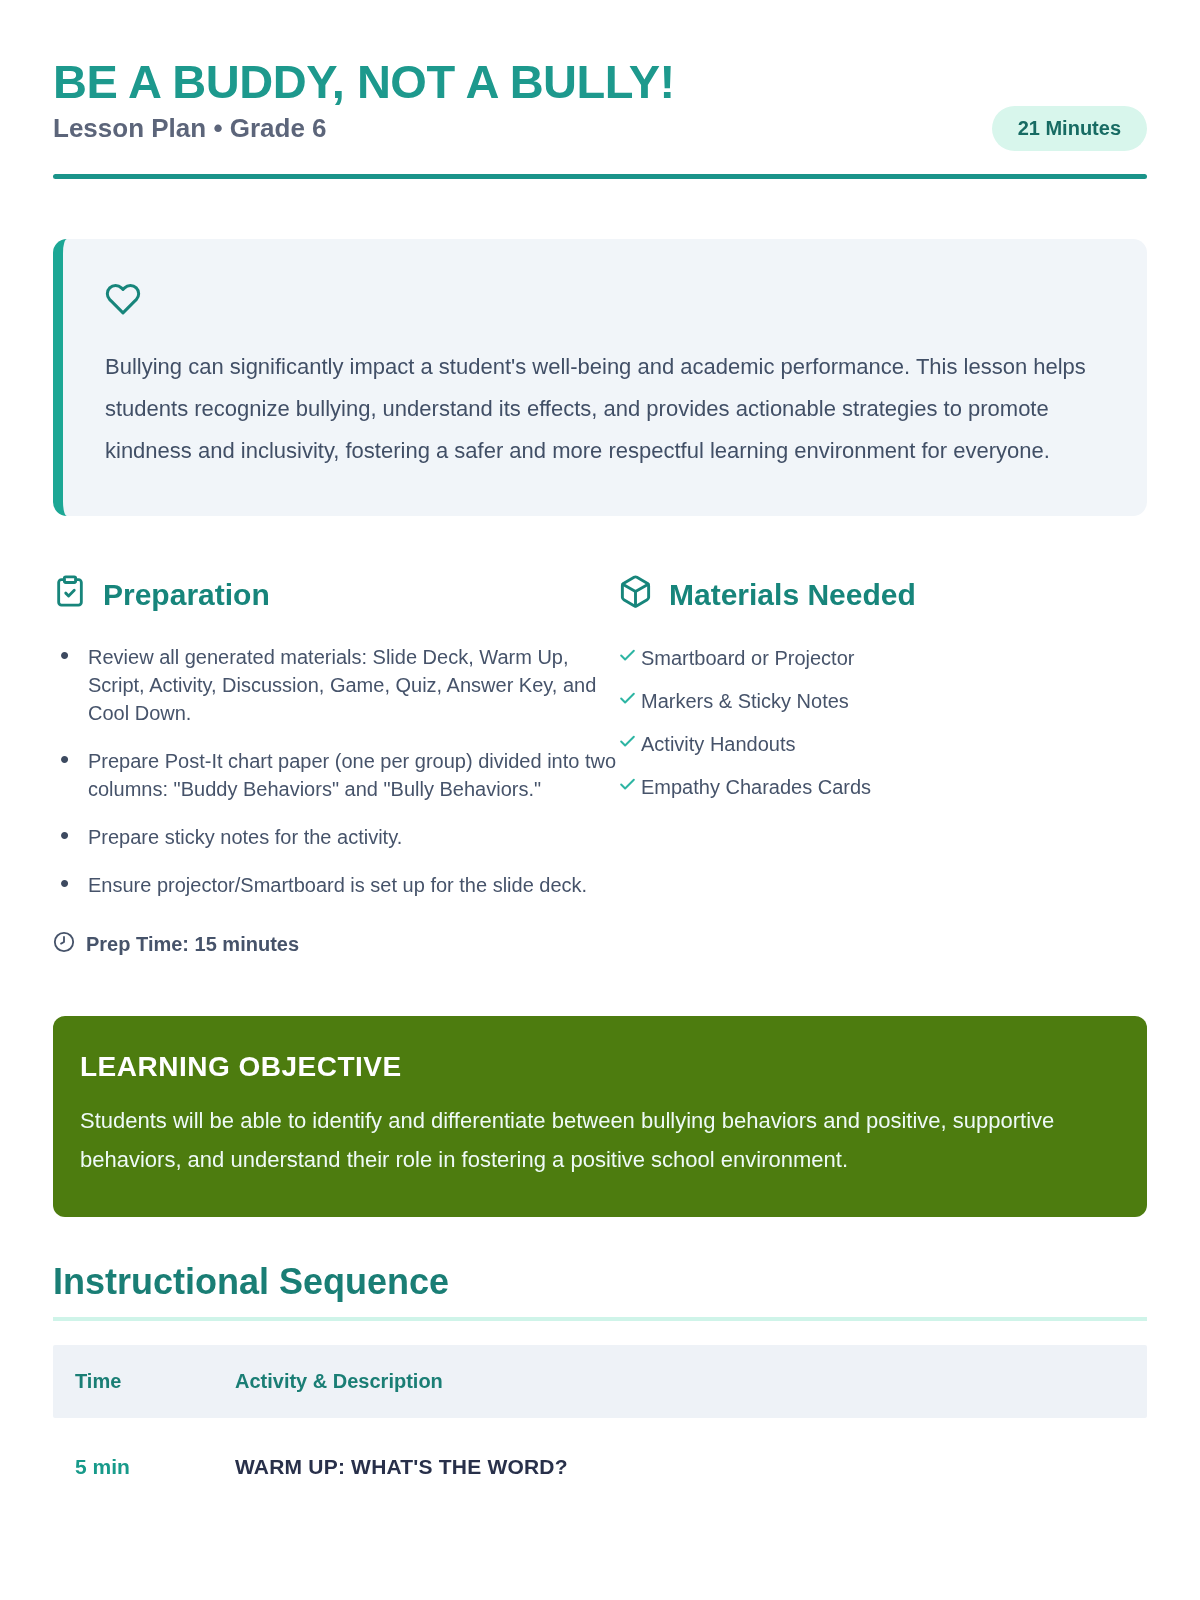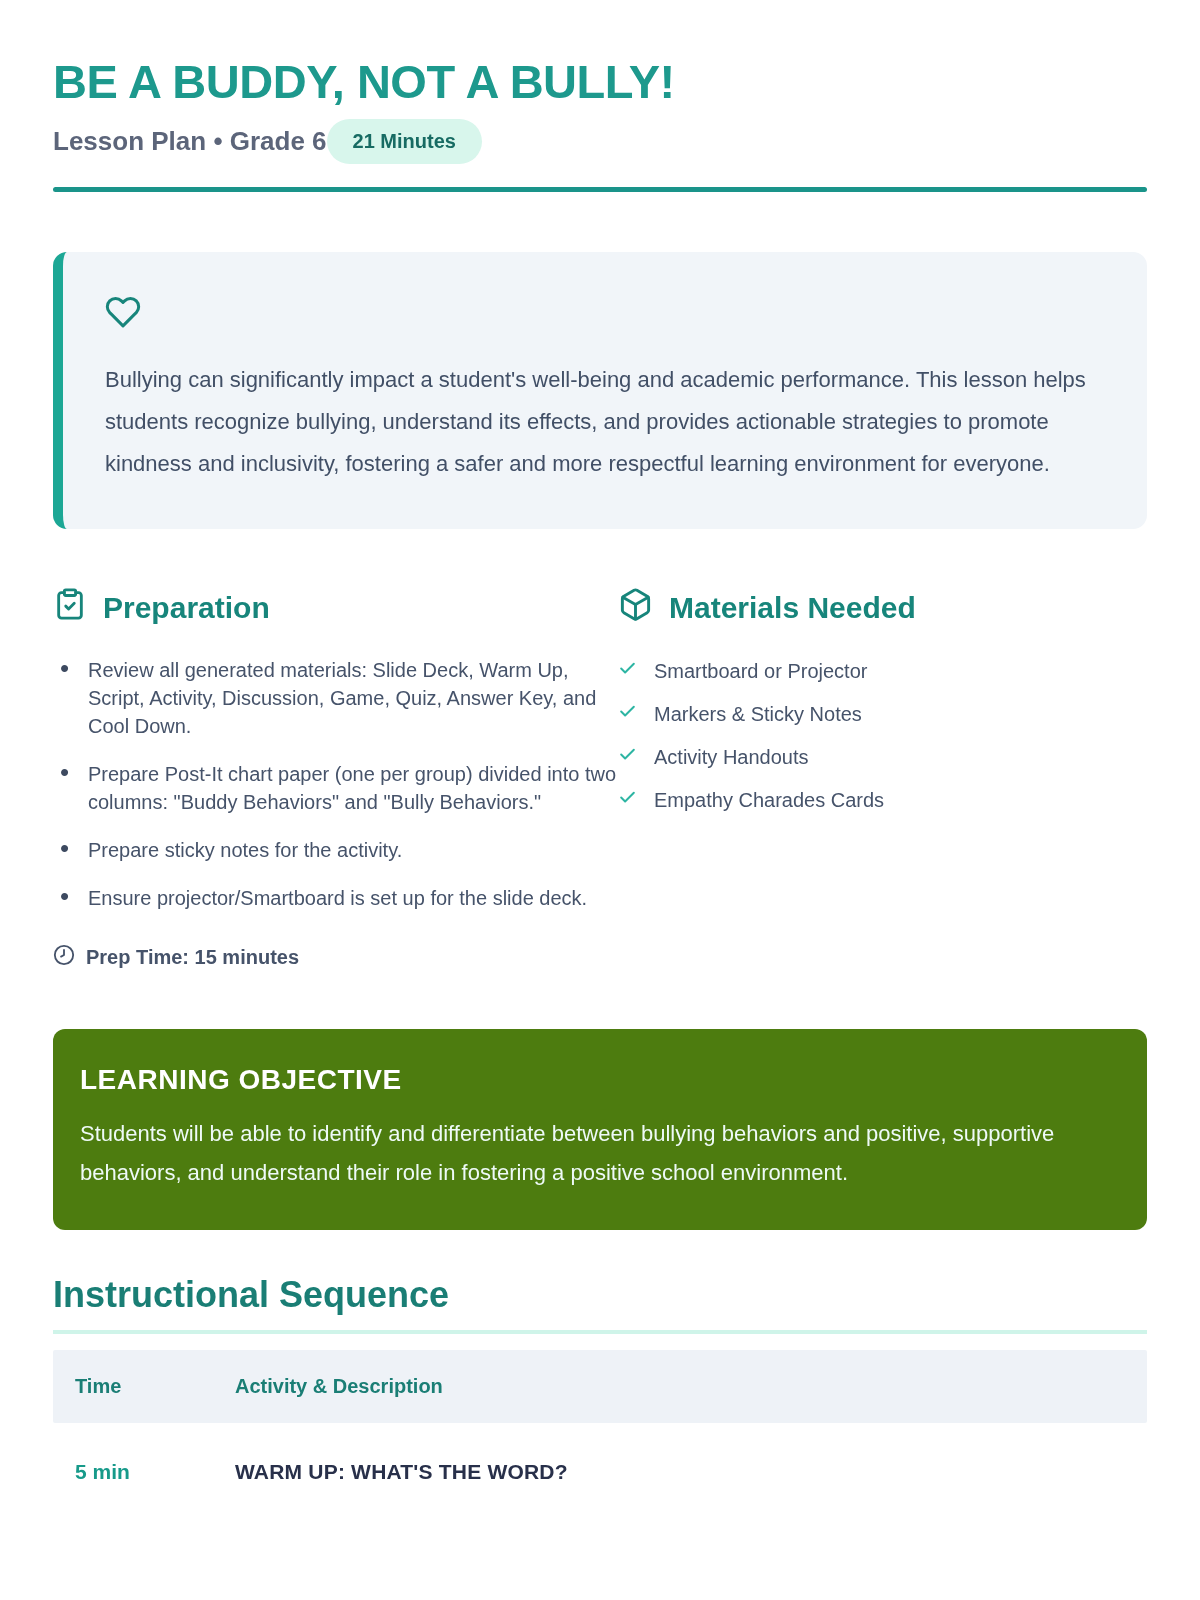--- a/index.html
+++ b/index.html
@@ -11,22 +11,22 @@
   }
   .page { padding: 0 53px 0 53px; }
 
   
   h1.title {
     margin-top: 57px;
     font-size: 47px; line-height: 1.05; font-weight: 700;
     letter-spacing: -0.5px; color: #1d998d;
   }
   .sub-row {
-    margin-top: 13px;
-    display: flex; align-items: center;
+    margin-top: 0;
+    display: flex; justify-content: space-between; align-items: center;
   }
   .subtitle { font-size: 26px; font-weight: 700; color: #5c657a; }
   .badge {
     background: #d8f6ec; color: #176b63;
     font-size: 20px; font-weight: 700;
     padding: 11px 26px; border-radius: 26px; white-space: nowrap;
   }
   .rule { height: 5px; background: #1a948a; border-radius: 3px; margin-top: 23px; }
 
   
@@ -60,38 +60,38 @@
     position: absolute; left: 7px; top: -2px;
     font-size: 26px; color: #3d4a60;
   }
   .prep-time {
     margin-top: 32px;
     display: flex; align-items: center; gap: 11px;
     font-size: 20px; font-weight: 700; color: #46536a;
   }
   .mat-list { list-style: none; margin-top: 30px; }
   .mat-list li {
-    display: flex; align-items: center; gap: 17px;
+    display: flex; align-items: center; gap: 4px;
     font-size: 20px; color: #46536a; margin-bottom: 19px;
   }
   .mat-list svg { flex: 0 0 auto; color: #2db5a3; }
 
   
   .objective {
     margin-top: 58px;
     background: #4d7c0f; border-radius: 12px;
     padding: 35px 40px 38px 27px; color: #ffffff;
   }
   .objective h2 { font-size: 28px; font-weight: 700; letter-spacing: 0.5px; }
   .objective p { margin-top: 18px; font-size: 22px; line-height: 39px; color: #eefaf7; }
 
   
   .seq-heading { margin-top: 44px; font-size: 36px; font-weight: 700; color: #1a7e75; }
   .mint-rule { height: 4px; background: #cff4e9; margin-top: 14px; }
-  .table { margin-top: 16px; }
+  .table { margin-top: 24px; }
   .thead {
     display: grid; grid-template-columns: 160px 1fr;
     background: #eef2f7; padding: 25px 22px; border-radius: 2px;
     font-size: 20px; font-weight: 700; color: #1a7e75;
   }
   .trow {
     display: grid; grid-template-columns: 160px 1fr;
     padding: 37px 22px 0;
     font-size: 21px; font-weight: 700;
   }

